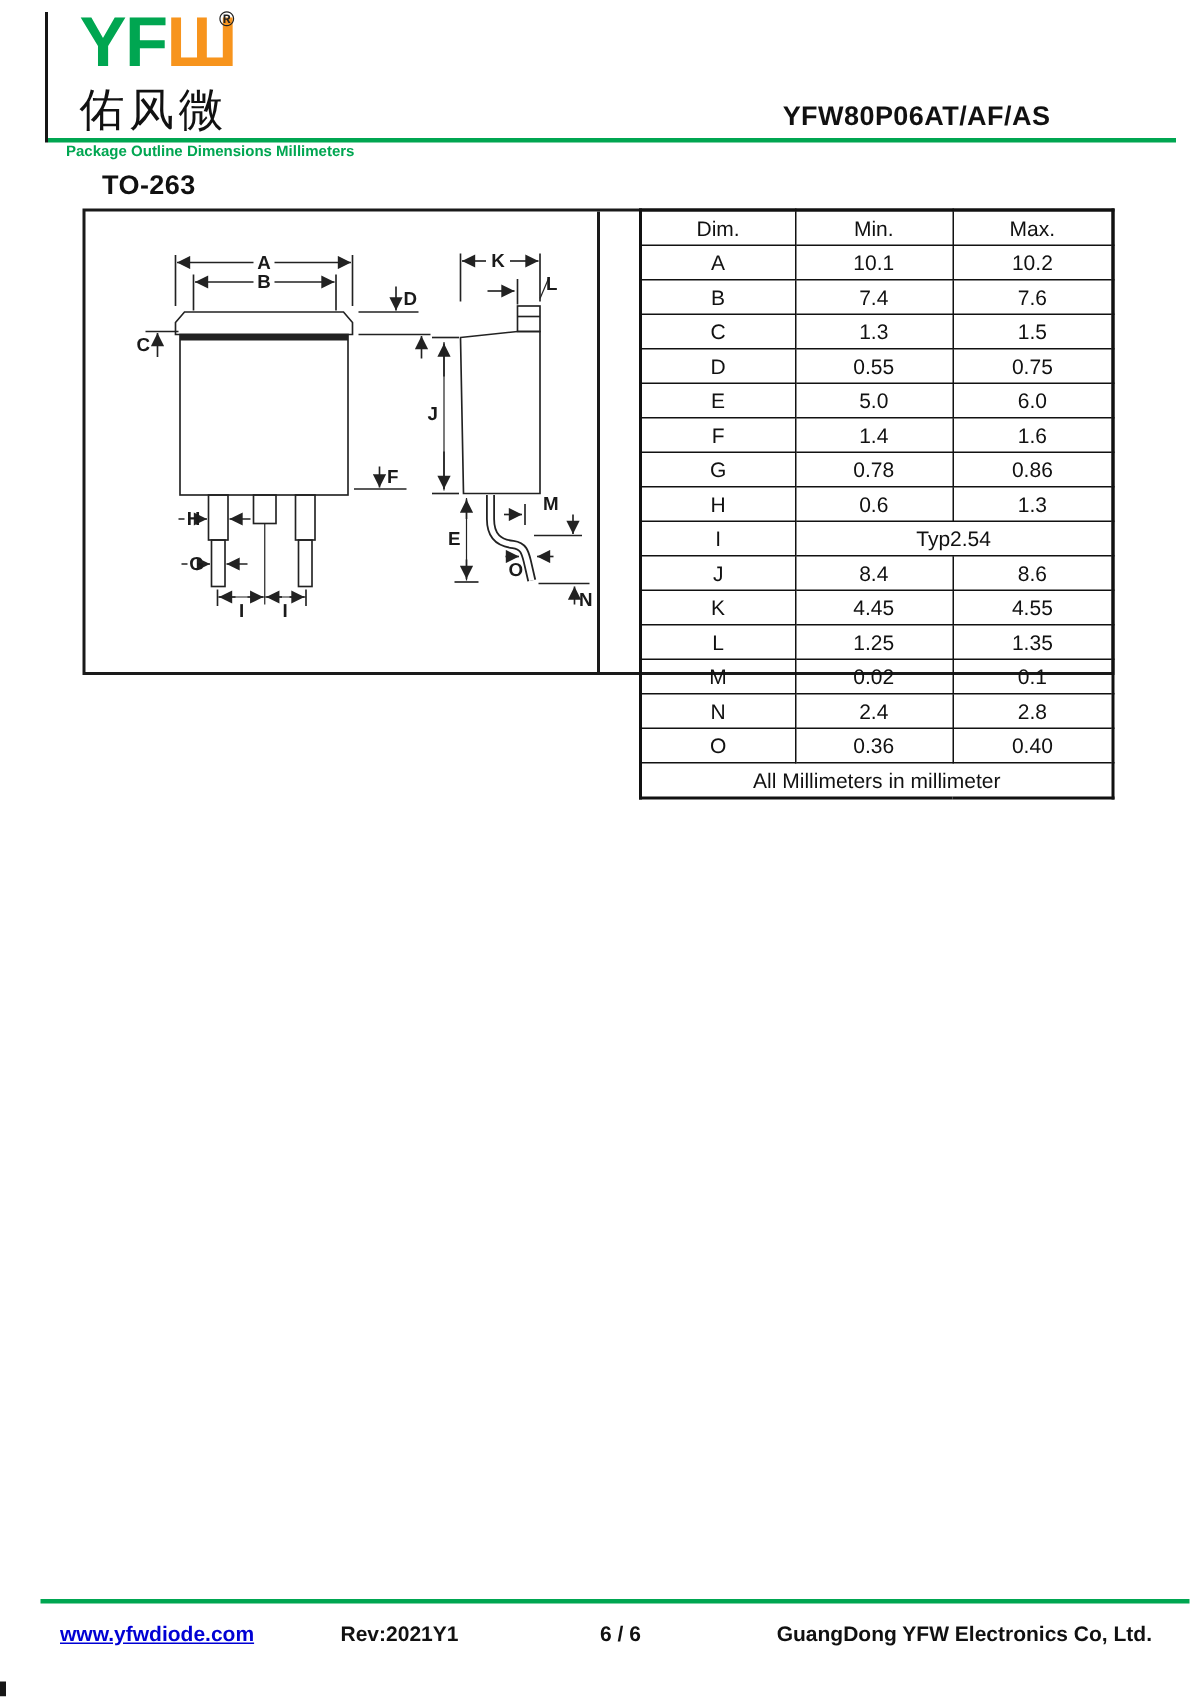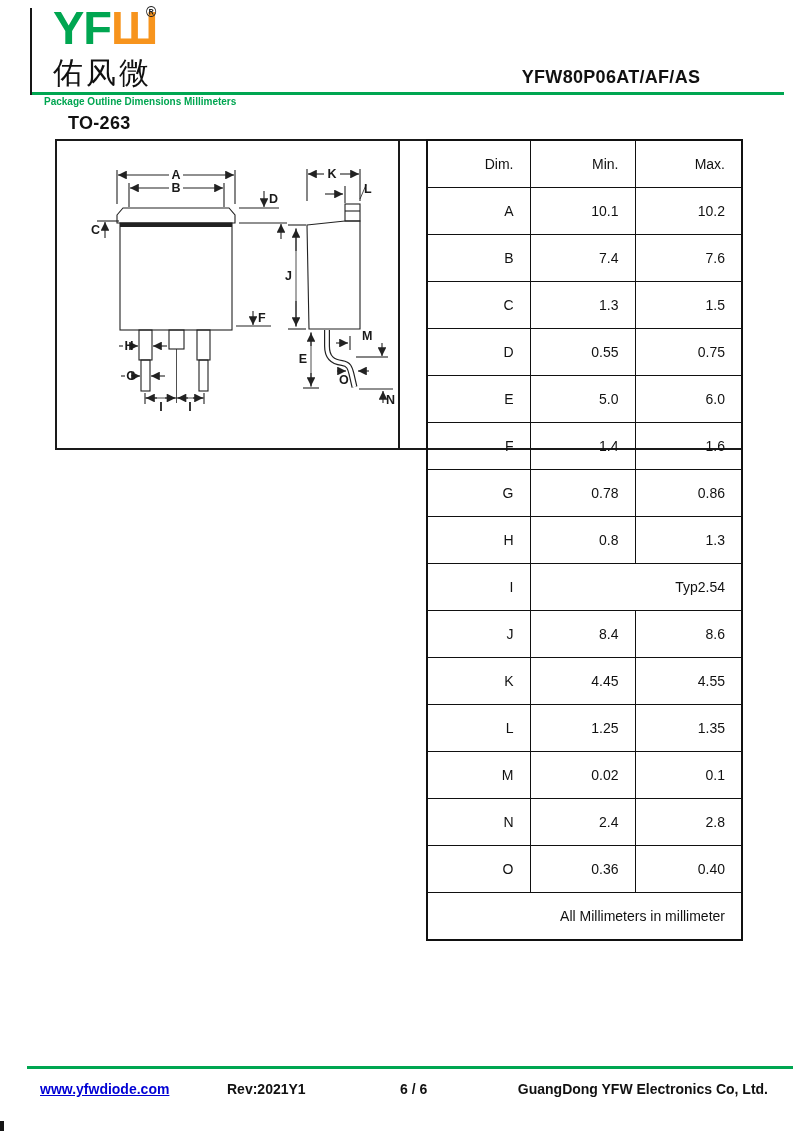--- a/index.html
+++ b/index.html
@@ -22,22 +22,22 @@
   #part-number{left:460px;top:67px;width:302px;text-align:center;font-size:18px;font-weight:bold;letter-spacing:.3px;}
   #section-title{left:44px;top:96px;font-size:10px;font-weight:bold;color:var(--brand-green);}
   #package-name{left:44px;top:113px;font-size:18px;font-weight:bold;letter-spacing:.3px;margin-left:24px;}
 
   
   #figure-box{left:55px;top:139px;width:684px;height:307px;border:2px solid #1a1a1a;}
   #figure-divider{left:341px;top:0;width:2px;height:307px;background:#1a1a1a;}
   #outline-drawing{left:0;top:0;}
   #dim-table{position:absolute;left:369px;top:-2px;width:317px;height:305px;
     border-collapse:collapse;table-layout:fixed;font-size:14px;}
-  #dim-table td,#dim-table th{border:1.5px solid #111;text-align:right;vertical-align:middle;
-    padding:16px;font-weight:normal;line-height:1;}
+  #dim-table td,#dim-table th{border:1.5px solid #111;text-align:center;vertical-align:middle;
+    padding:4px;font-weight:normal;line-height:1;}
   #dim-table{border:2px solid #111;}
 
   
   svg line,svg path,svg rect{stroke:#222;fill:none;stroke-width:1.1;}
   svg .thin{stroke-width:0.8;}
   svg text{fill:#1a1a1a;font-size:12.5px;font-weight:600;stroke:none;
     font-family:"Liberation Sans","DejaVu Sans",sans-serif;}
   svg .fillblk{fill:#222;stroke:none;}
   svg .white-core{stroke:#fff;stroke-width:3.6;}
   svg .lead-out{stroke-width:6;}
@@ -231,21 +231,21 @@
           <td>1.4</td>
           <td>1.6</td>
         </tr>
         <tr>
           <td>G</td>
           <td>0.78</td>
           <td>0.86</td>
         </tr>
         <tr>
           <td>H</td>
-          <td>0.8</td>
+          <td>0.6</td>
           <td>1.3</td>
         </tr>
         <tr>
           <td>I</td>
           <td colspan="2">Typ2.54</td>
         </tr>
         <tr>
           <td>J</td>
           <td>8.4</td>
           <td>8.6</td>

